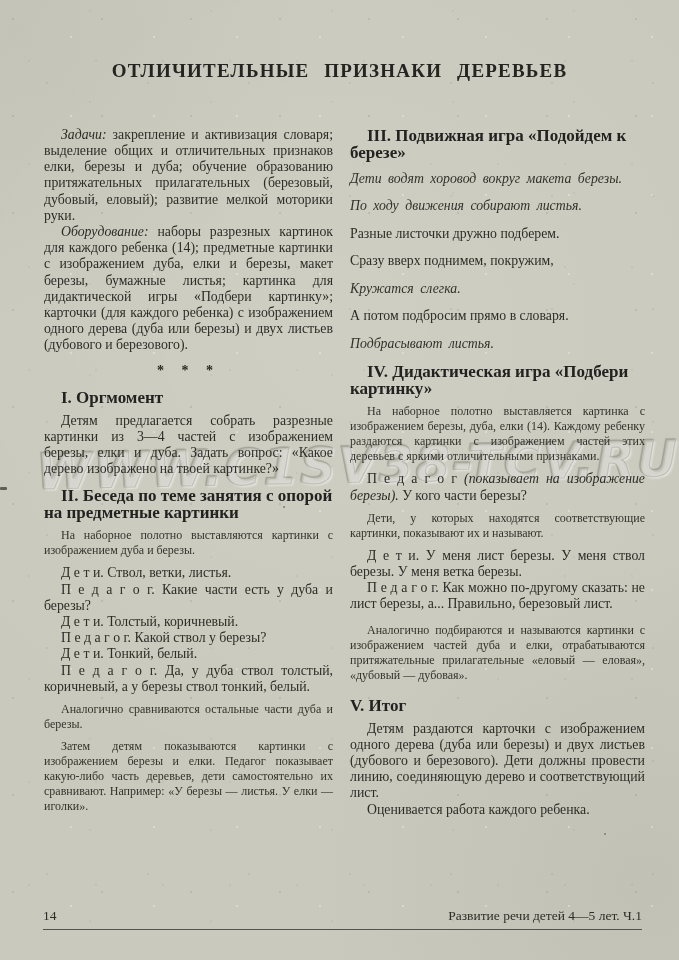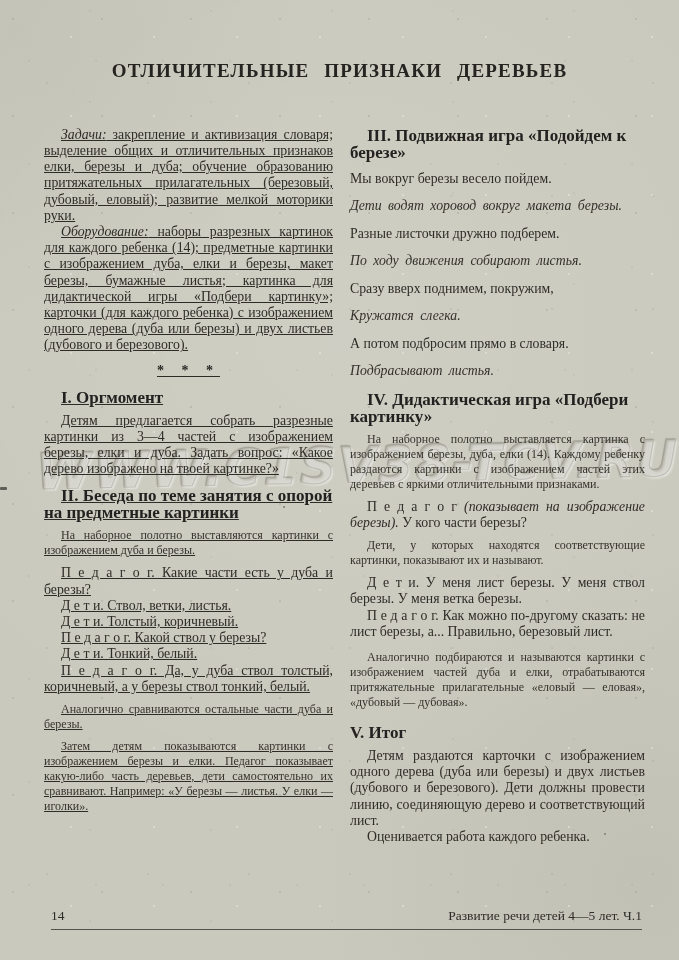--- a/index.html
+++ b/index.html
@@ -27,21 +27,21 @@
       radial-gradient(circle at 90px 11px, rgba(50,48,40,0.07) 0.5px, transparent 1.2px);
     background-size:89px 97px,101px 113px,83px 79px,67px 103px,121px 91px;
   }
   .title{
     margin:60px 28px 0;text-align:center;
     font-size:19px;font-weight:bold;color:#262420;
     letter-spacing:1.2px;word-spacing:9px;line-height:1.2;
   }
   .columns{display:flex;gap:17px;margin:44px 34px 0 44px;position:relative;z-index:2;}
   .col{min-width:0;}
-  .col-left{flex:0 0 289px;text-decoration:underline;}
+  .col-left{flex:0 0 289px;}
   .col-right{flex:1;}
   p{margin:0;}
   .para{
     text-align:justify;text-indent:17px;
     font-size:13.8px;line-height:16.2px;color:#2e2c27;
   }
   .small{
     font-size:12px;line-height:15px;color:#35332d;
     margin-top:7px;margin-bottom:7px;
   }
@@ -53,21 +53,21 @@
   .separator{
     text-align:center;letter-spacing:7px;font-weight:bold;
     font-size:14px;margin:9px 0 4px;color:#2b2925;
   }
   .ital{font-style:italic;}
   .poem-line{
     font-size:13.8px;line-height:16px;margin:0 0 11.5px;text-align:left;
   }
   .poem-line.ital{word-spacing:3px;color:#33312b;}
   .footer{
-    position:absolute;left:51px;right:37px;bottom:30px;z-index:2;
+    position:absolute;left:43px;right:37px;bottom:30px;z-index:2;
     font-size:13.5px;color:#2e2c28;
   }
   .footer-top{
     display:flex;justify-content:space-between;align-items:baseline;
     padding-bottom:5px;border-bottom:1.3px solid #54524c;
   }
   .footer-copy{text-align:right;margin-top:7px;}
   .watermark{
     position:absolute;left:36px;top:436px;width:660px;z-index:1;
     font-family:"DejaVu Sans",sans-serif;
@@ -100,38 +100,37 @@
       <p class="para"><span class="ital">Оборудование:</span><span> наборы разрезных картинок для каждого ребенка (14); предметные картинки с изображением дуба, елки и березы, макет березы, бумажные листья; картинка для дидактической игры «Подбери картинку»; карточки (для каждого ребенка) с изображением одного дерева (дуба или березы) и двух листьев (дубового и березового).</span></p>
 
       <div class="separator">* * *</div>
 
       <h3 class="heading">I. Оргмомент</h3>
       <p class="para">Детям предлагается собрать разрезные картинки из 3—4 частей с изображением березы, елки и дуба. Задать вопрос: «Какое дерево изображено на твоей картинке?»</p>
 
       <h3 class="heading">II. Беседа по теме занятия с опорой на предметные картинки</h3>
       <p class="para small">На наборное полотно выставляются картинки с изображением дуба и березы.</p>
 
+      <p class="para">Д е т и. Ствол, ветки, листья.</p>
       <p class="para">П е д а г о г. Какие части есть у дуба и березы?</p>
-      <p class="para">Д е т и. Ствол, ветки, листья.</p>
       <p class="para">Д е т и. Толстый, коричневый.</p>
       <p class="para">П е д а г о г. Какой ствол у березы?</p>
       <p class="para">Д е т и. Тонкий, белый.</p>
       <p class="para">П е д а г о г. Да, у дуба ствол толстый, коричневый, а у березы ствол тонкий, белый.</p>
 
       <p class="para small">Аналогично сравниваются остальные части дуба и березы.</p>
       <p class="para small">Затем детям показываются картинки с изображением березы и елки. Педагог показывает какую-либо часть деревьев, дети самостоятельно их сравнивают. Например: «У березы — листья. У елки — иголки».</p>
     </div>
 
     <div class="col col-right">
       <h3 class="heading" style="margin-top:0;margin-bottom:10px;">III. Подвижная игра «Подойдем к березе»</h3>
 
-      <p class="poem-line">Мы вокруг березы весело пойдем.</p>
       <p class="poem-line ital">Дети водят хоровод вокруг макета березы.</p>
+      <p class="poem-line ital">По ходу движения собирают листья.</p>
       <p class="poem-line">Разные листочки дружно подберем.</p>
-      <p class="poem-line ital">По ходу движения собирают листья.</p>
       <p class="poem-line">Сразу вверх поднимем, покружим,</p>
       <p class="poem-line ital">Кружатся слегка.</p>
       <p class="poem-line">А потом подбросим прямо в словаря.</p>
       <p class="poem-line ital">Подбрасывают листья.</p>
 
       <h3 class="heading" style="margin-top:4px;">IV. Дидактическая игра «Подбери картинку»</h3>
       <p class="para small mt">На наборное полотно выставляется картинка с изображением березы, дуба, елки (14). Каждому ребенку раздаются картинки с изображением частей этих деревьев с яркими отличительными признаками.</p>
 
       <p class="para mt"><span>П е д а г о г </span><span class="ital">(показывает на изображение березы).</span><span> У кого части березы?</span></p>
 

